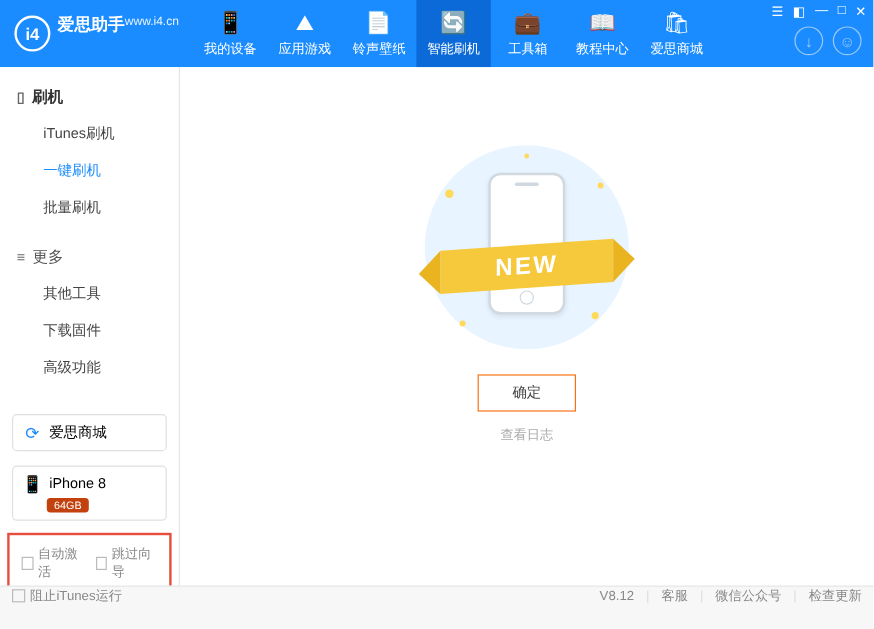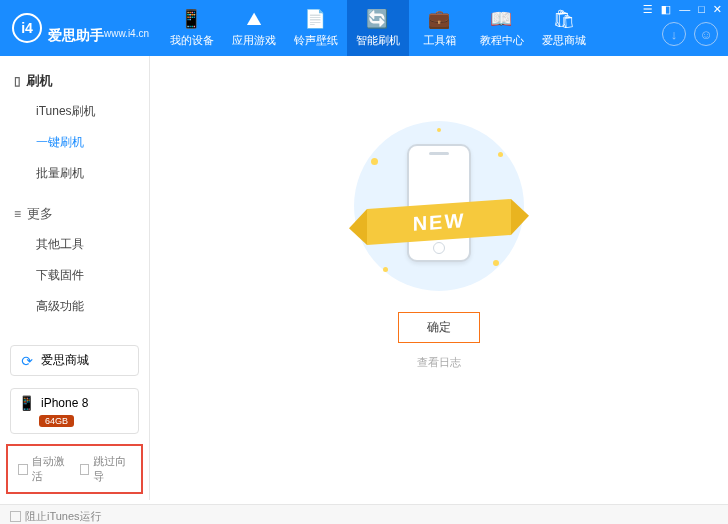--- a/index.html
+++ b/index.html
@@ -1,19 +1,19 @@
 <!DOCTYPE html>
 <html><head>
 <meta charset="utf-8">
 <style>
 * { margin: 0; padding: 0; box-sizing: border-box; font-family: "Microsoft YaHei", sans-serif; }
 body { width: 728px; height: 524px; background: #fff; overflow: hidden; position: relative; }
 
 .header { height: 56px; background: #1a8cff; display: flex; align-items: center; color: #fff; }
-.logo-area { display: flex; align-items: flex-end; padding: 0 12px; min-width: 124px; }
+.logo-area { display: flex; align-items: flex-start; padding: 0 12px; min-width: 124px; }
 .logo-circle { width: 30px; height: 30px; border: 2px solid #fff; border-radius: 50%; display: flex; align-items: center; justify-content: center; font-weight: bold; font-size: 14px; margin-right: 6px; background: #1a8cff; }
 .logo-text { display: flex; line-height: 1.1; }
 .logo-title { font-size: 14px; font-weight: bold; }
 .logo-url { font-size: 10px; opacity: 0.9; }
 
 .nav-tabs { display: flex; height: 100%; }
 .nav-tab { width: 62px; height: 56px; display: flex; flex-direction: column; align-items: center; justify-content: center; gap: 3px; cursor: pointer; font-size: 11px; }
 .nav-tab.active { background: #0b6ad8; }
 .nav-icon { font-size: 18px; }
 
@@ -62,21 +62,21 @@
 .s1 { width: 7px; height: 7px; left: 22px; top: 42px; }
 .s2 { width: 5px; height: 5px; right: 26px; top: 36px; }
 .s3 { width: 5px; height: 5px; left: 34px; bottom: 24px; }
 .s4 { width: 6px; height: 6px; right: 30px; bottom: 30px; }
 .s5 { width: 4px; height: 4px; left: 88px; top: 12px; }
 
 .success-text { font-size: 15px; color: #333; margin-bottom: 16px; }
 .ok-btn { border: 1px solid #f97316; padding: 6px 28px; font-size: 12px; color: #444; background: #fff; cursor: pointer; margin-bottom: 12px; }
 .log-link { font-size: 11px; color: #aaa; cursor: pointer; }
 
-.footer { position: absolute; bottom: 0; left: 0; right: 0; height: 20px; background: #f7f7f7; border-top: 1px solid #e6e6e6; display: flex; align-items: flex-end; padding: 0 10px; font-size: 11px; color: #888; }
+.footer { position: absolute; bottom: 0; left: 0; right: 0; height: 36px; background: #f7f7f7; border-top: 1px solid #e6e6e6; display: flex; align-items: flex-start; padding: 0 10px; font-size: 11px; color: #888; }
 .footer-chk { display: flex; align-items: center; gap: 4px; }
 .footer-right { margin-left: auto; display: flex; align-items: center; gap: 10px; }
 .footer-div { color: #ddd; }
 </style>
 </head>
 <body>
 
 <div class="header">
   <div class="logo-area">
     <div class="logo-circle">i4</div>
@@ -191,13 +191,22 @@
     <button class="ok-btn">确定</button>
     <div class="log-link">查看日志</div>
   </div>
 </div>
 
 <div class="footer">
   <label class="footer-chk">
       <span class="chk-box"></span>
       <span>阻止iTunes运行</span>
     </label>
+  <div class="footer-right">
+    <span>V8.12</span>
+    <span class="footer-div">|</span>
+    <span>客服</span>
+    <span class="footer-div">|</span>
+    <span>微信公众号</span>
+    <span class="footer-div">|</span>
+    <span>检查更新</span>
+  </div>
 </div>
 
 </body></html>

